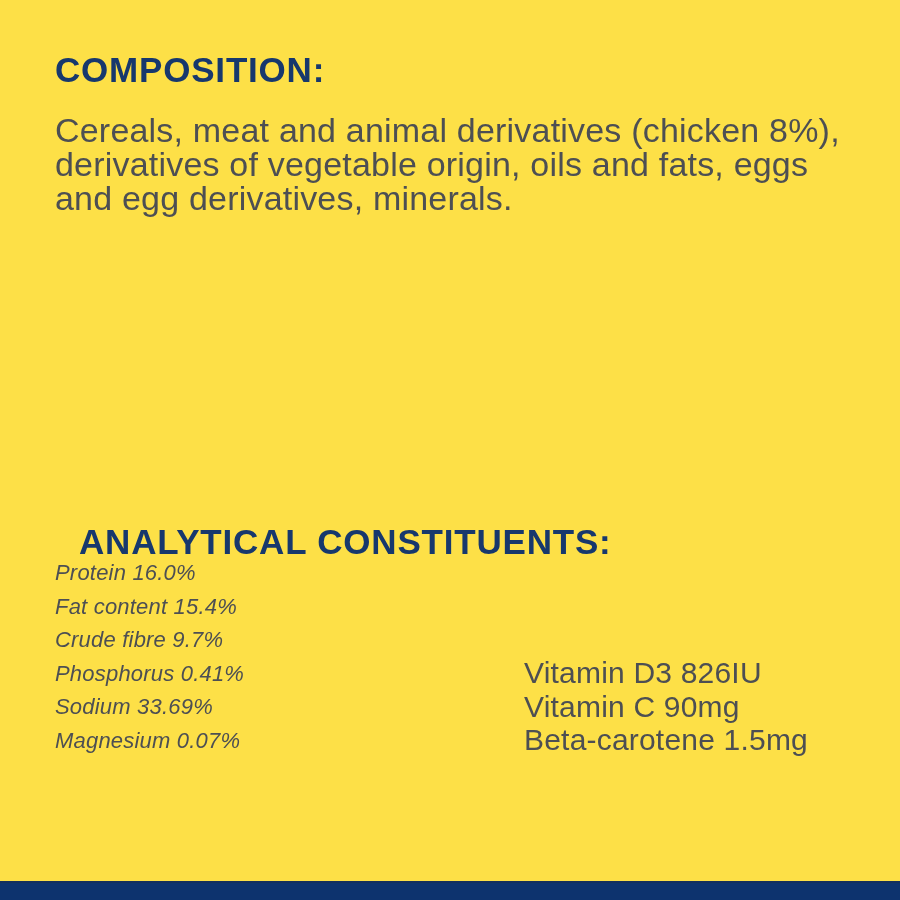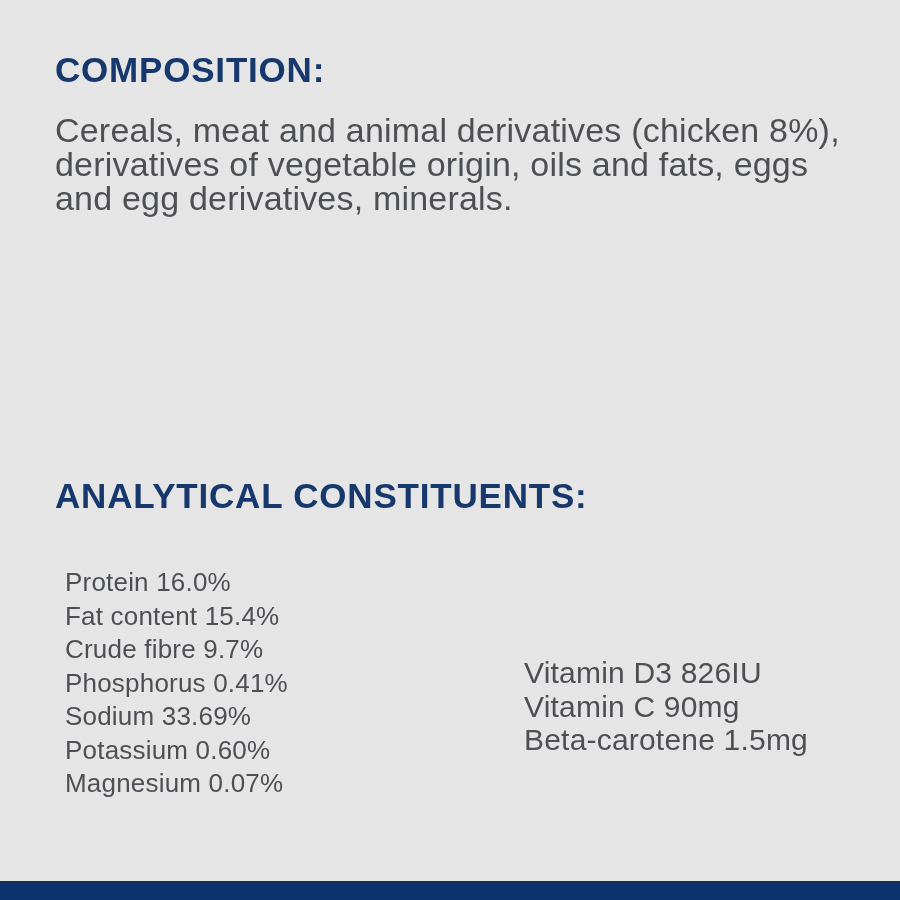--- a/index.html
+++ b/index.html
@@ -5,57 +5,58 @@
   html, body {
     margin: 0;
     padding: 0;
     background: #ffffff;
     font-family: "Liberation Sans", "DejaVu Sans", sans-serif;
   }
   .page {
     position: relative;
     width: 900px;
     height: 900px;
-    background: #e5e5e5;
+    background: #fde047;
     overflow: hidden;
   }
   .section-heading {
     position: absolute;
     left: 55px;
     margin: 0;
     font-size: 35px;
     font-weight: 800;
     letter-spacing: 0.8px;
     color: #17386d;
     white-space: nowrap;
   }
   .heading-composition { top: 50px; }
-  .heading-analytical  { top: 476px; }
+  .heading-analytical  { top: 522px; margin-left: 24px; }
 
   .body-text {
     position: absolute;
     left: 55px;
     top: 113px;
     width: 800px;
     margin: 0;
     font-size: 34px;
     line-height: 34px;
     letter-spacing: 0.2px;
     color: #4d4f53;
   }
 
   .analytes-list {
     position: absolute;
     left: 55px;
     top: 556px;
-    margin: 10px;
-    font-size: 26px;
+    margin: 0;
+    font-size: 22px;
     line-height: 33.5px;
     letter-spacing: 0.2px;
     color: #4d4f53;
+    font-style: italic;
   }
   .perkg-block {
     position: absolute;
     left: 524px;
     top: 656px;
     margin: 0;
     font-size: 30px;
     line-height: 33.5px;
     letter-spacing: 0.2px;
     color: #4d4f53;
@@ -86,21 +87,20 @@
   <p class="body-text">Cereals, meat and animal derivatives (chicken 8%), derivatives of vegetable origin, oils and fats, eggs and egg derivatives, minerals.</p>
 
   <h1 class="section-heading heading-analytical">ANALYTICAL CONSTITUENTS:</h1>
 
   <div class="analytes-list">
     <div class="list-row">Protein 16.0%</div>
     <div class="list-row">Fat content 15.4%</div>
     <div class="list-row">Crude fibre 9.7%</div>
     <div class="list-row">Phosphorus 0.41%</div>
     <div class="list-row">Sodium 33.69%</div>
-    <div class="list-row">Potassium 0.60%</div>
     <div class="list-row">Magnesium 0.07%</div>
   </div>
 
   <div class="perkg-block">
     <div class="list-row">Vitamin D3 826IU</div>
     <div class="list-row">Vitamin C 90mg</div>
     <div class="list-row">Beta-carotene 1.5mg</div>
   </div>
 
   <div class="bottom-bar"></div>

